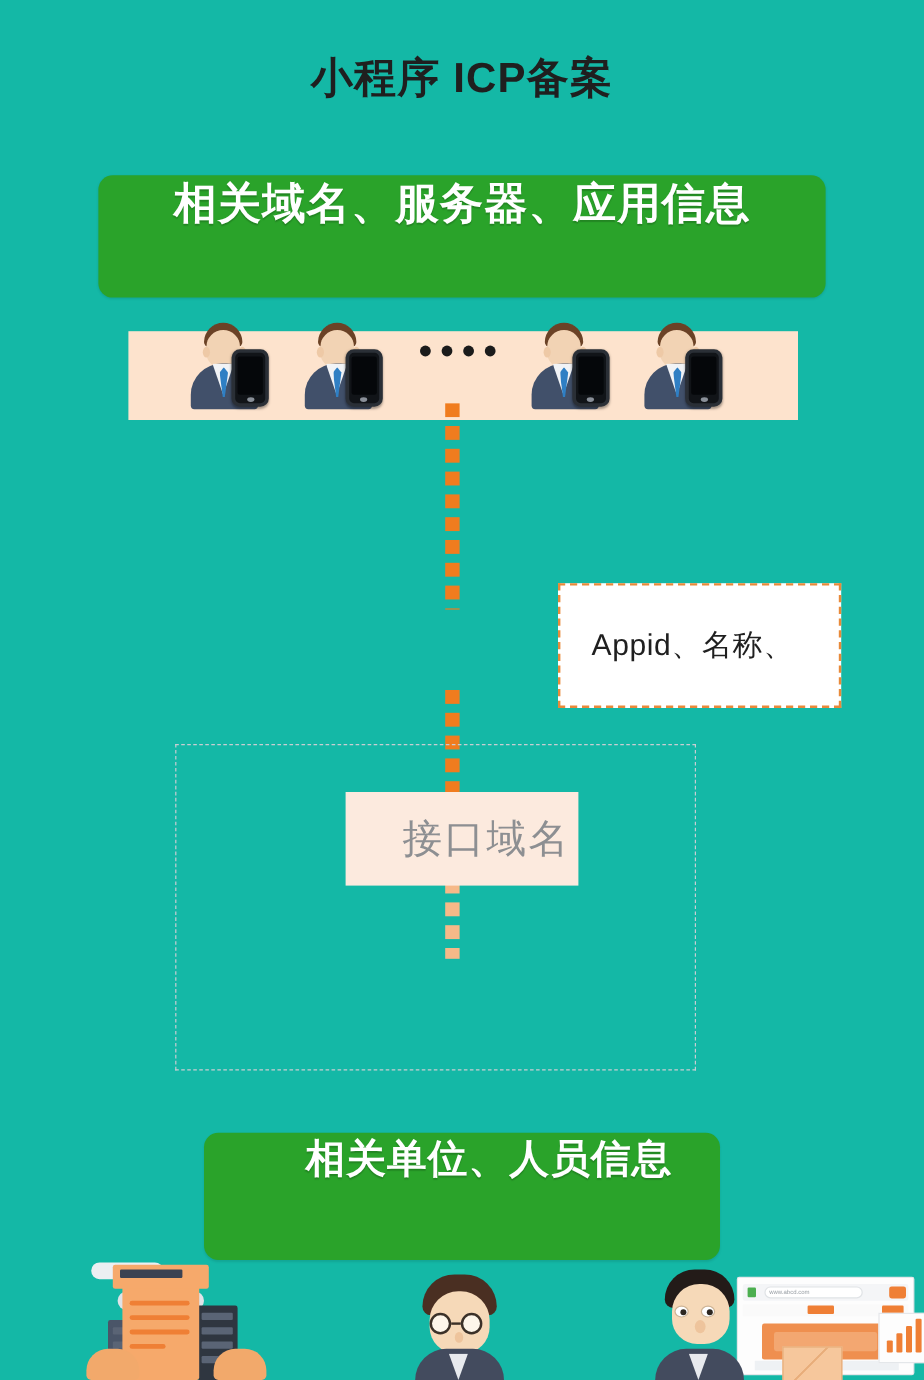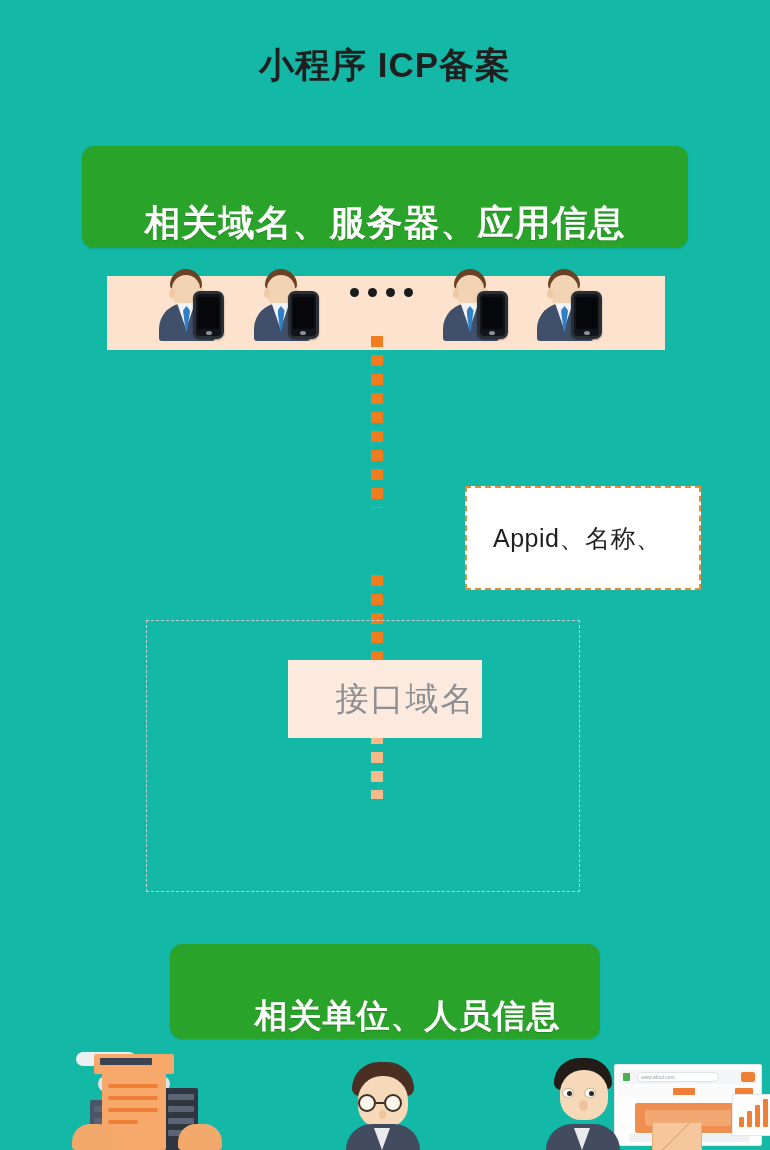--- a/index.html
+++ b/index.html
@@ -17,31 +17,31 @@
     text-align: center;
     font-size: 35px; font-weight: bold; color: #1f1f1f;
     letter-spacing: 1px;
   }
 
   
   .green-box {
     position: absolute;
     background: #2aa32a;
     border-radius: 12px;
-    display: flex; align-items: flex-end; justify-content: center;
+    display: flex; align-items: flex-start; justify-content: center;
     color: #ffffff; font-weight: bold;
     text-shadow: 0 1px 1px rgba(0,0,0,.18);
     box-shadow: 0 1px 2px rgba(0,0,0,.10);
   }
   #green-top {
     left: 82px; top: 146px; width: 606px; height: 102px;
     font-size: 36px; letter-spacing: 1px;
   }
   #green-bottom {
-    left: 170px; top: 944px; width: 430px; height: 95px;
+    left: 170px; top: 944px; width: 430px; height: 106px;
     font-size: 33px; letter-spacing: 1px; padding-left: 45px;
   }
 
   
   .users-band {
     position: absolute; left: 107px; top: 276px;
     width: 558px; height: 74px;
     background: #fde3cd;
   }
   .users-row {

